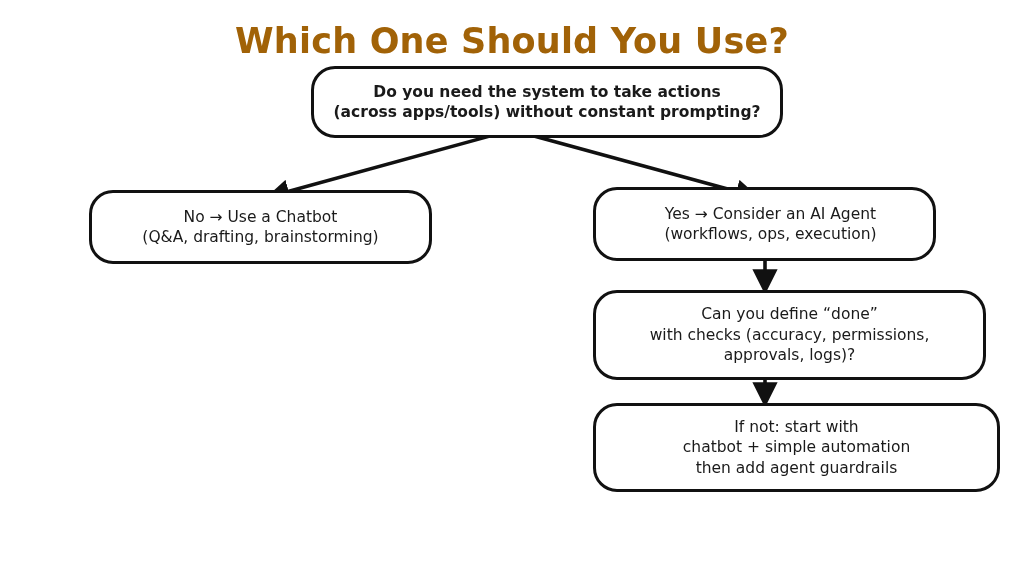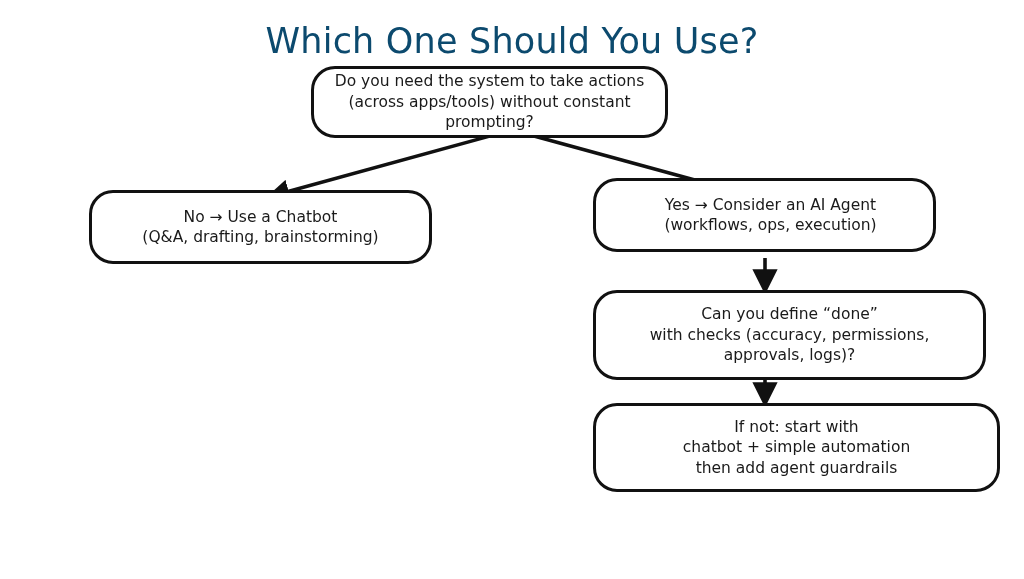--- a/index.html
+++ b/index.html
@@ -19,22 +19,22 @@
     background: #ffffff;
     overflow: hidden;
   }
   #title {
     position: absolute;
     left: 0;
     top: 22px;
     width: 1024px;
     text-align: center;
     font-size: 35px;
-    font-weight: normal;
-    color: #0c4a6e;
+    font-weight: bold;
+    color: #a16207;
     letter-spacing: 0.2px;
     line-height: 1.1;
   }
   .node {
     position: absolute;
     box-sizing: border-box;
     border: 3px solid #111111;
     border-radius: 24px;
     background: #ffffff;
     display: flex;
@@ -46,32 +46,33 @@
     line-height: 1.32;
     z-index: 3;
   }
   .node .txt {
     padding: 0 14px;
     white-space: pre-line;
   }
   #node-root {
     left: 311px;
     top: 66px;
-    width: 357px;
+    width: 472px;
     height: 72px;
+    font-weight: bold;
   }
   #node-no {
     left: 89px;
     top: 190px;
     width: 343px;
     height: 74px;
   }
   #node-yes {
     left: 593px;
-    top: 178px;
+    top: 187px;
     width: 343px;
     height: 74px;
     padding-left: 12px;
   }
   #node-done {
     left: 593px;
     top: 290px;
     width: 393px;
     height: 90px;
   }

